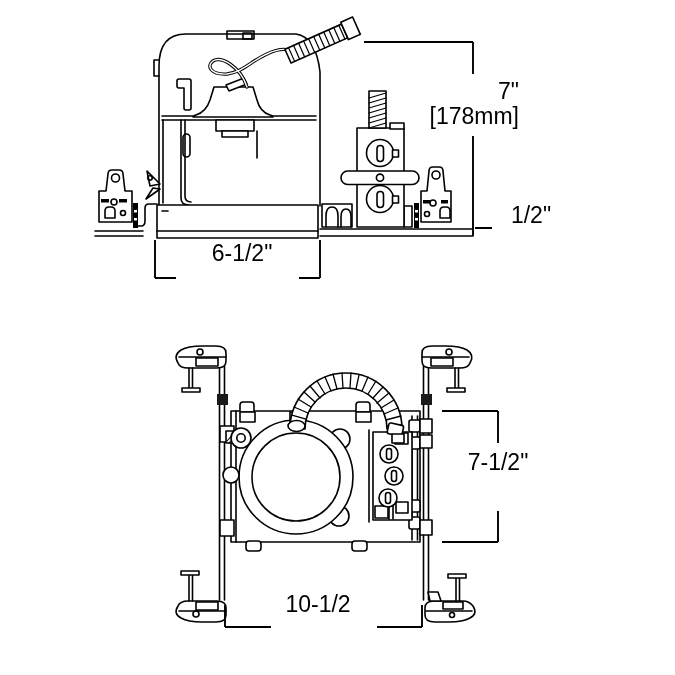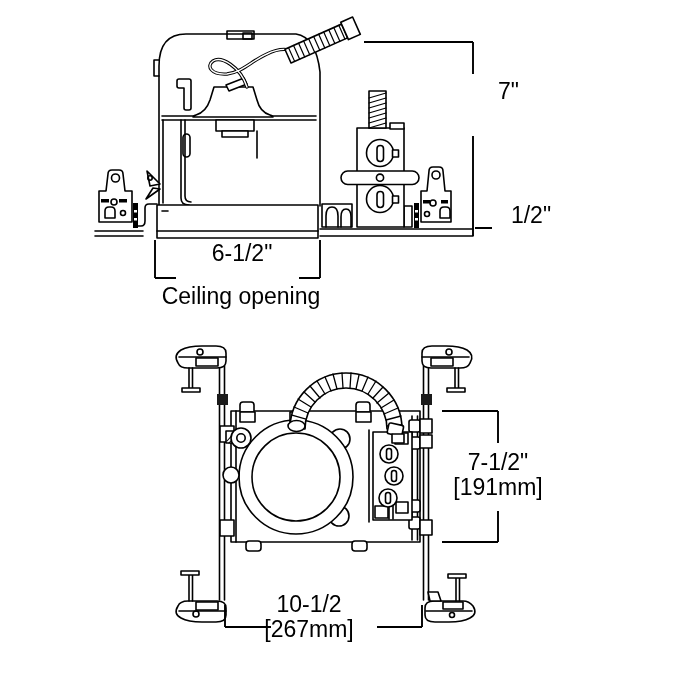--- a/index.html
+++ b/index.html
@@ -253,37 +253,33 @@
     </g>
 
     <g stroke="#000" fill="none" stroke-width="1.9" stroke-linecap="butt">
       <path d="M442,411 H498 M498,411 V443 M498,511 V542 M442,542 H498"></path>
       <path d="M225,605 V627 M225,627 H271 M377,627 H422 M422,605 V627"></path>
     </g>
   </svg>
 
   <div class="dim rightalign" style="right:156px;top:79px">
     <div>7"</div>
+    <div>[178mm]</div>
   </div>
 
   <div class="dim" style="left:531px;top:203px">
     <div>1/2"</div>
   </div>
 
   <div class="dim" style="left:242px;top:241px">
     <div>6-1/2"</div>
   </div>
 
-  <div class="dim" style="left:241px;top:284px">
-    <div>Ceiling opening</div>
-  </div>
 
   <div class="dim" style="left:498px;top:450px">
     <div>7-1/2"</div>
-    <div>[191mm]</div>
-  </div>
-
-  <div class="dim" style="left:309px;top:592px">
+  </div>
+
+  <div class="dim" style="left:318px;top:592px">
     <div>10-1/2</div>
-    <div>[267mm]</div>
   </div>
 
 </div>
 
 </body></html>

